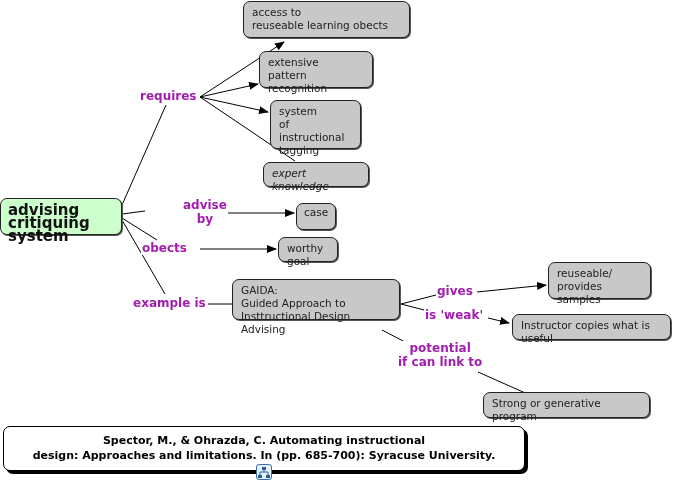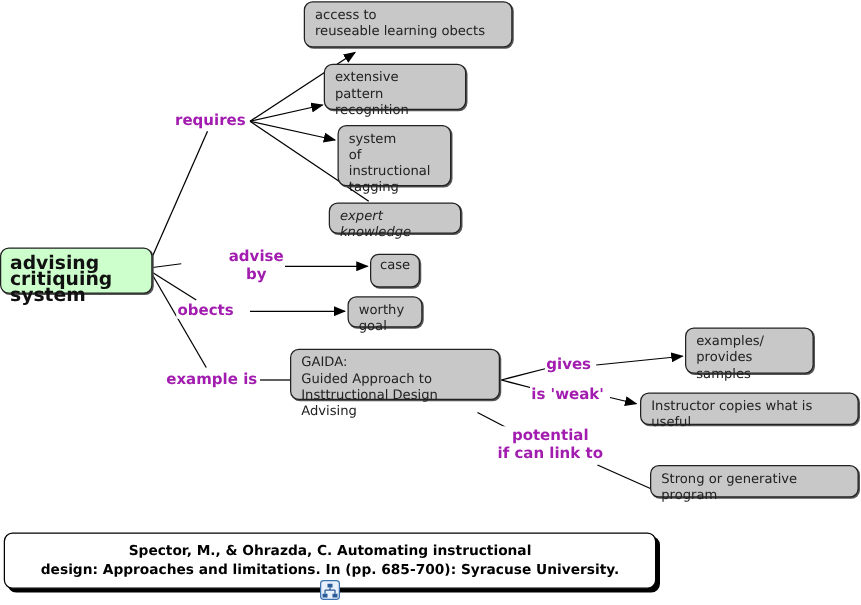--- a/index.html
+++ b/index.html
@@ -89,26 +89,26 @@
 <div class="node single" style="left:263px;top:162px;width:106px;height:25px;font-style:italic;">expert knowledge</div>
 
 <div class="node single" style="left:296px;top:203px;width:40px;height:27px;padding:2px 7px;">case</div>
 
 <div class="node single" style="left:278px;top:237px;width:60px;height:25px;">worthy goal</div>
 
 <div class="node" style="left:232px;top:279px;width:168px;height:41px;">GAIDA:
 Guided Approach to
 Insttructional Design Advising</div>
 
-<div class="node" style="left:548px;top:262px;width:103px;height:37px;">examples/
+<div class="node" style="left:548px;top:262px;width:103px;height:37px;">reuseable/
 provides samples</div>
 
-<div class="node single" style="left:512px;top:314px;width:175px;height:26px;">Instructor copies what is useful</div>
+<div class="node single" style="left:512px;top:314px;width:159px;height:26px;">Instructor copies what is useful</div>
 
-<div class="node single" style="left:483px;top:372px;width:167px;height:26px;margin-left:37px;">Strong or generative program</div>
+<div class="node single" style="left:483px;top:392px;width:167px;height:26px;">Strong or generative program</div>
 
 <div class="link" style="left:139px;top:89px;">requires</div>
 <div class="link" style="left:145px;top:198px;margin-left:37px;">advise
 by</div>
 <div class="link" style="left:141px;top:241px;">obects</div>
 <div class="link" style="left:132px;top:296px;">example is</div>
 <div class="link" style="left:436px;top:284px;">gives</div>
 <div class="link" style="left:424px;top:308px;">is 'weak'</div>
 <div class="link" style="left:397px;top:341px;">potential
 if can link to</div>

